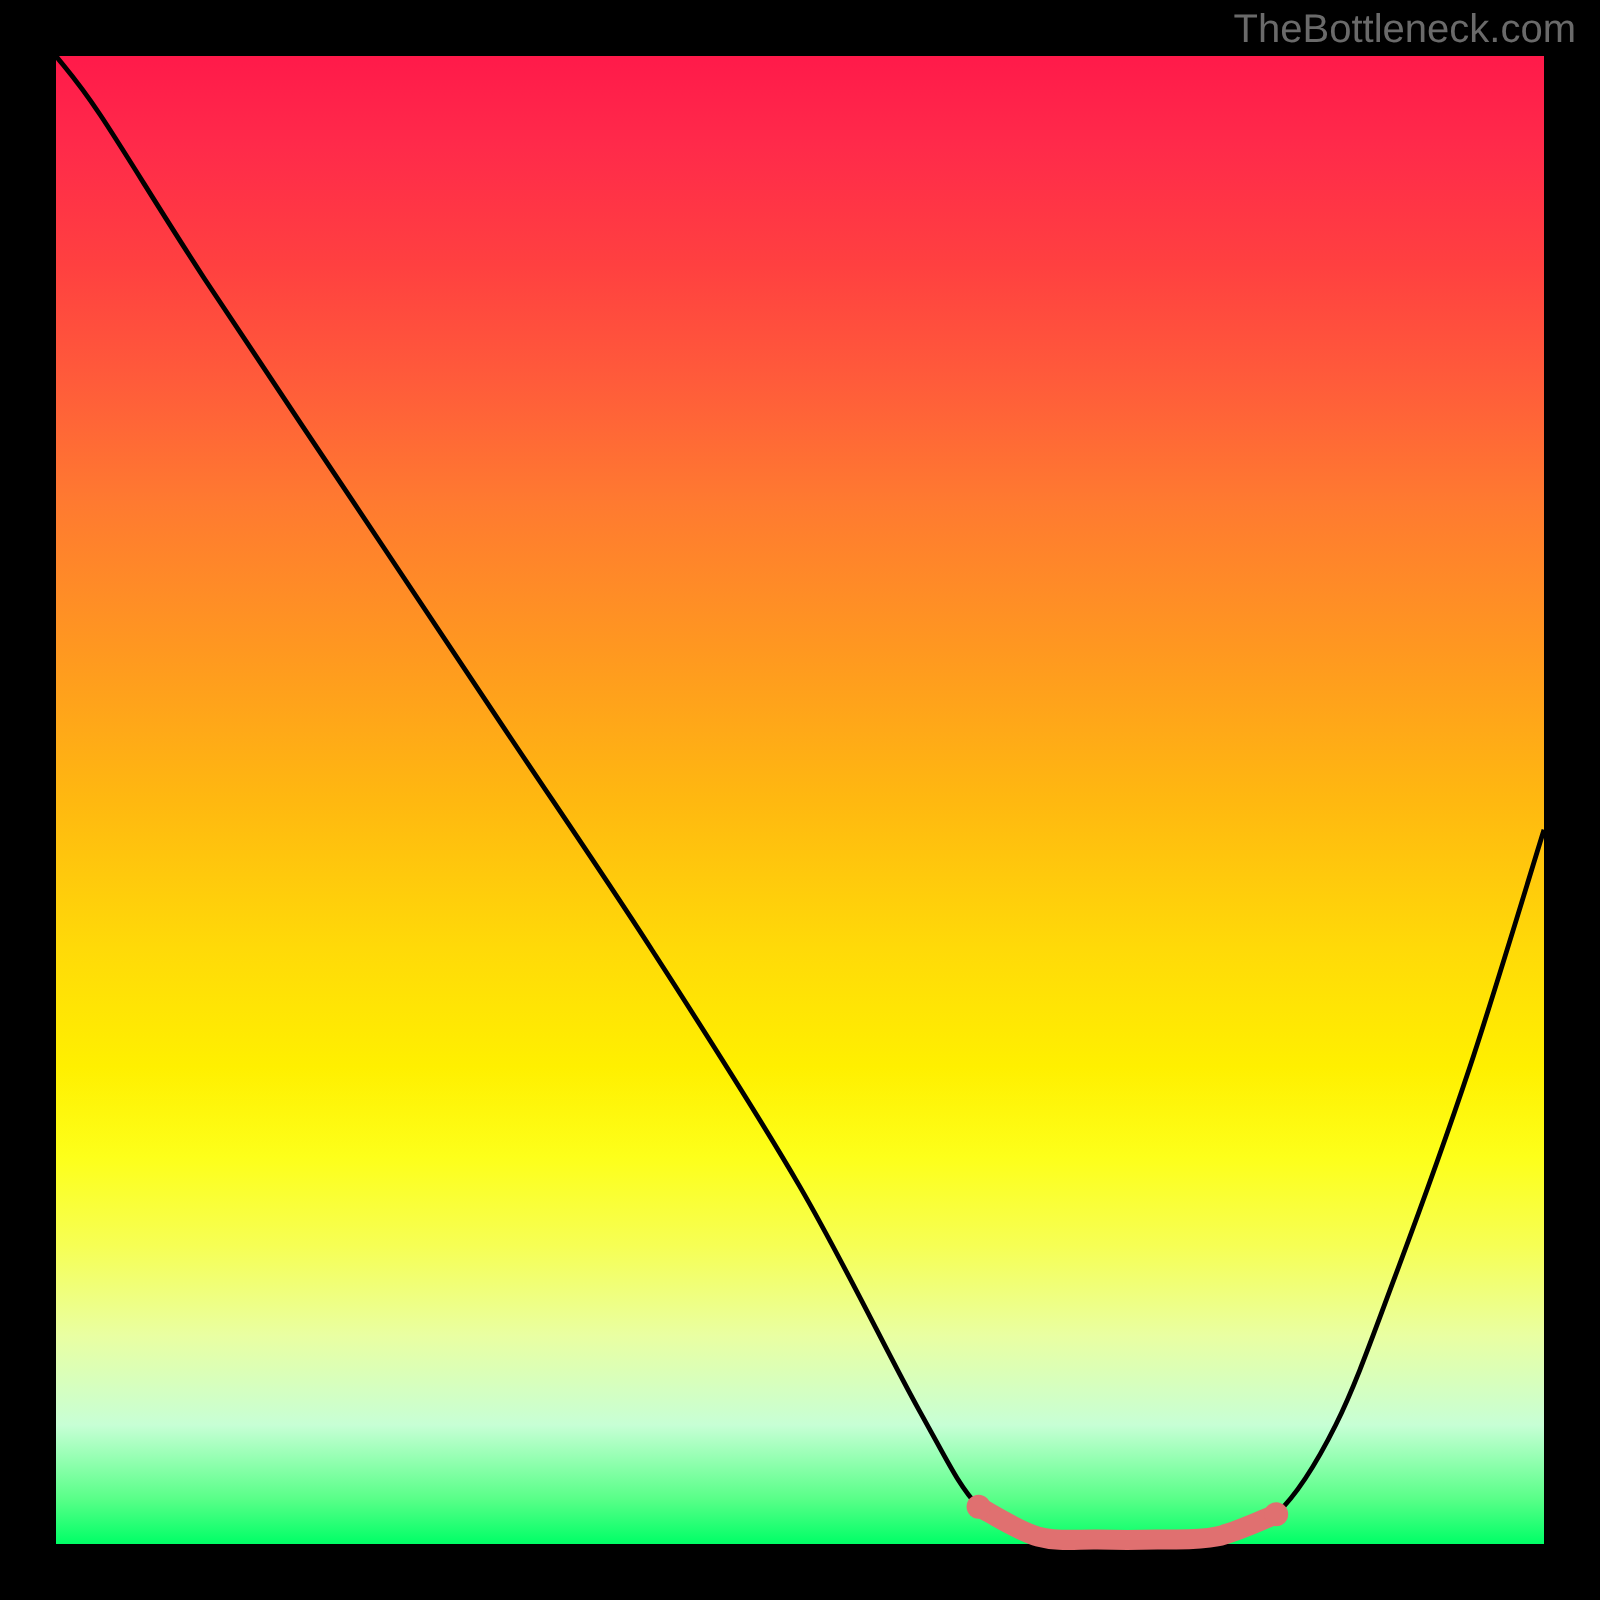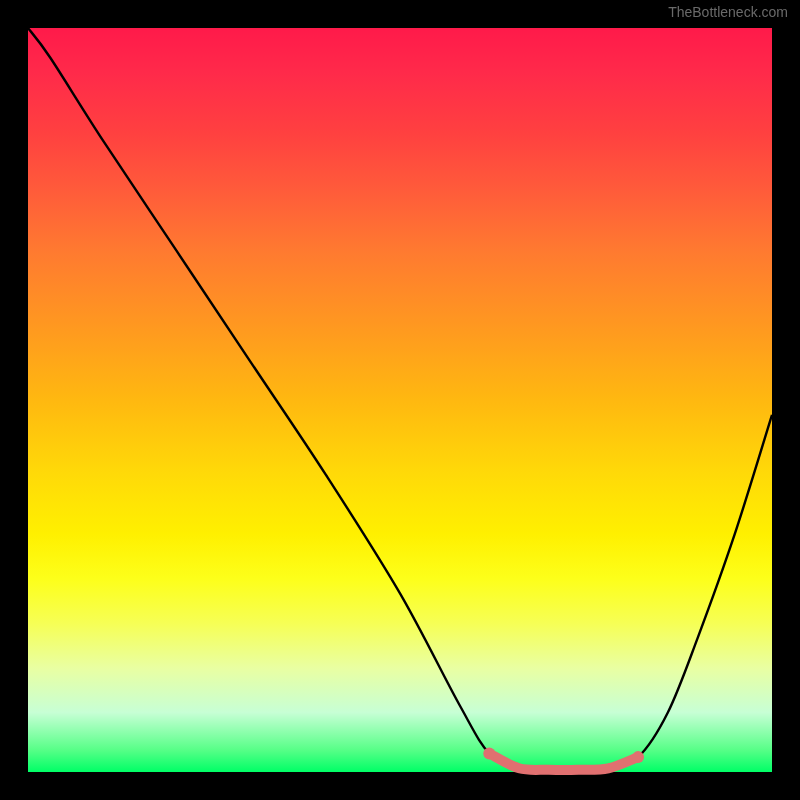--- a/index.html
+++ b/index.html
@@ -1,17 +1,17 @@
 <!DOCTYPE html>
 <html><head>
 <meta charset="utf-8">
 <style>
   * { margin: 0; padding: 0; box-sizing: border-box; }
   body { width: 800px; height: 800px; background: #000; position: relative; font-family: Arial, sans-serif; overflow: hidden; }
-  .watermark { position: absolute; top: 4px; right: 12px; color: #6a6a6a; font-size: 14px; font-weight: 500; z-index: 10; }
+  .watermark { position: absolute; top: 4px; right: 12px; color: #6a6a6a; font-size: 20px; font-weight: 500; z-index: 10; }
   .plot-area { position: absolute; left: 28px; top: 28px; width: 744px; height: 744px; }
   .gradient-bg { position: absolute; inset: 0; background: linear-gradient(to bottom,
     #ff1a4a 0%,
     #ff2a4a 6%,
     #ff4040 14%,
     #ff5c3a 22%,
     #ff7a30 30%,
     #ff9820 40%,
     #ffb810 50%,
     #ffda08 60%,

